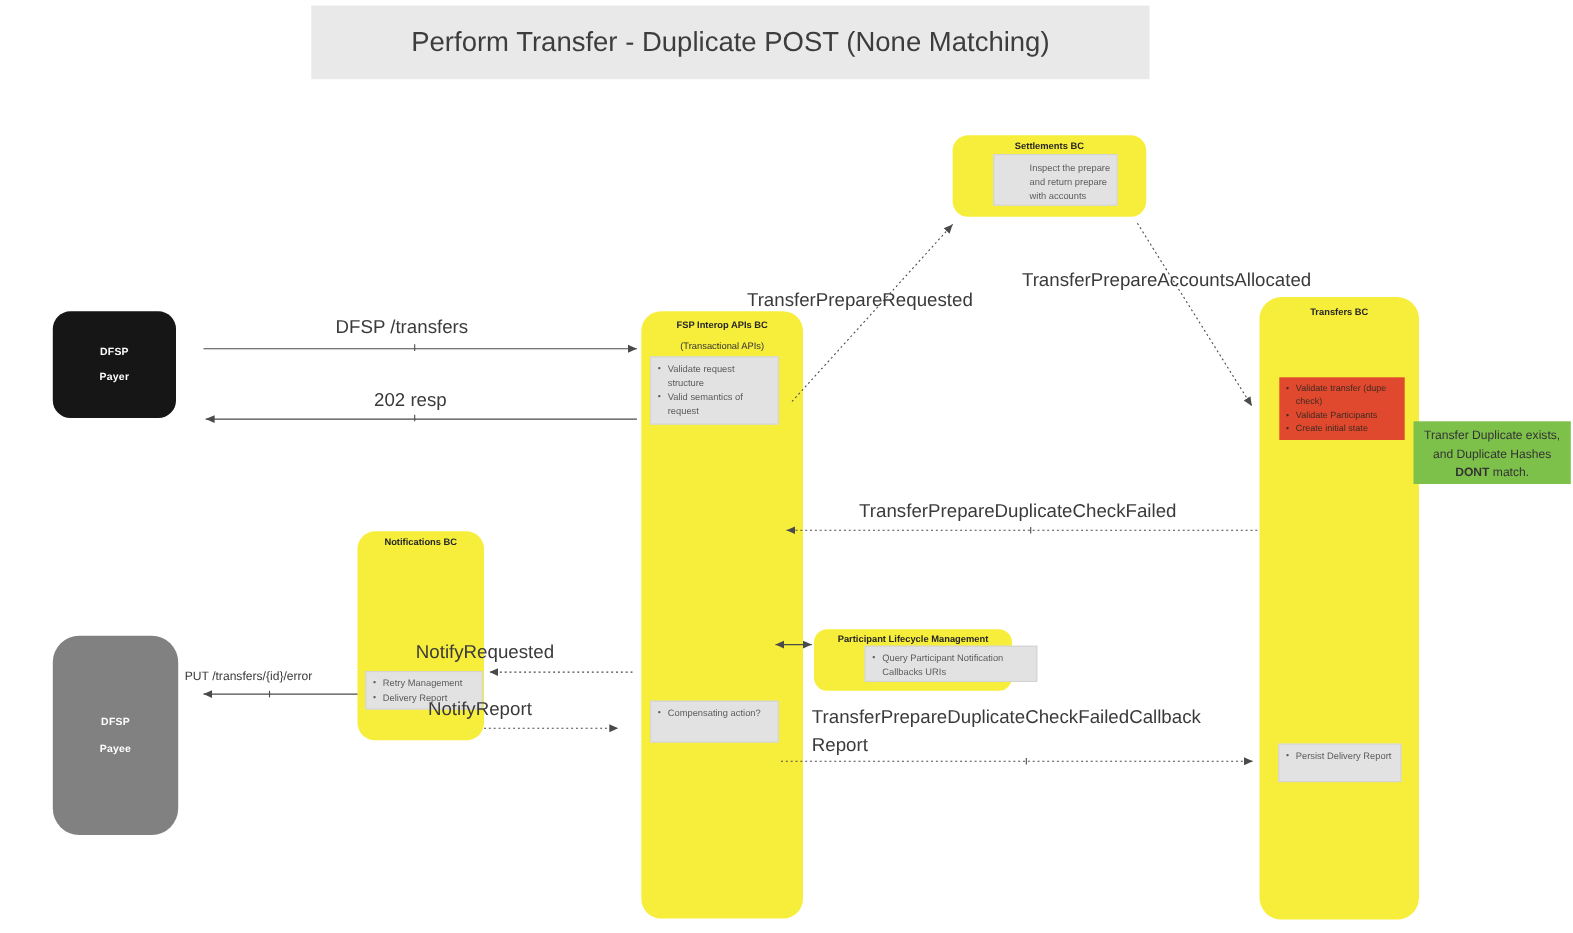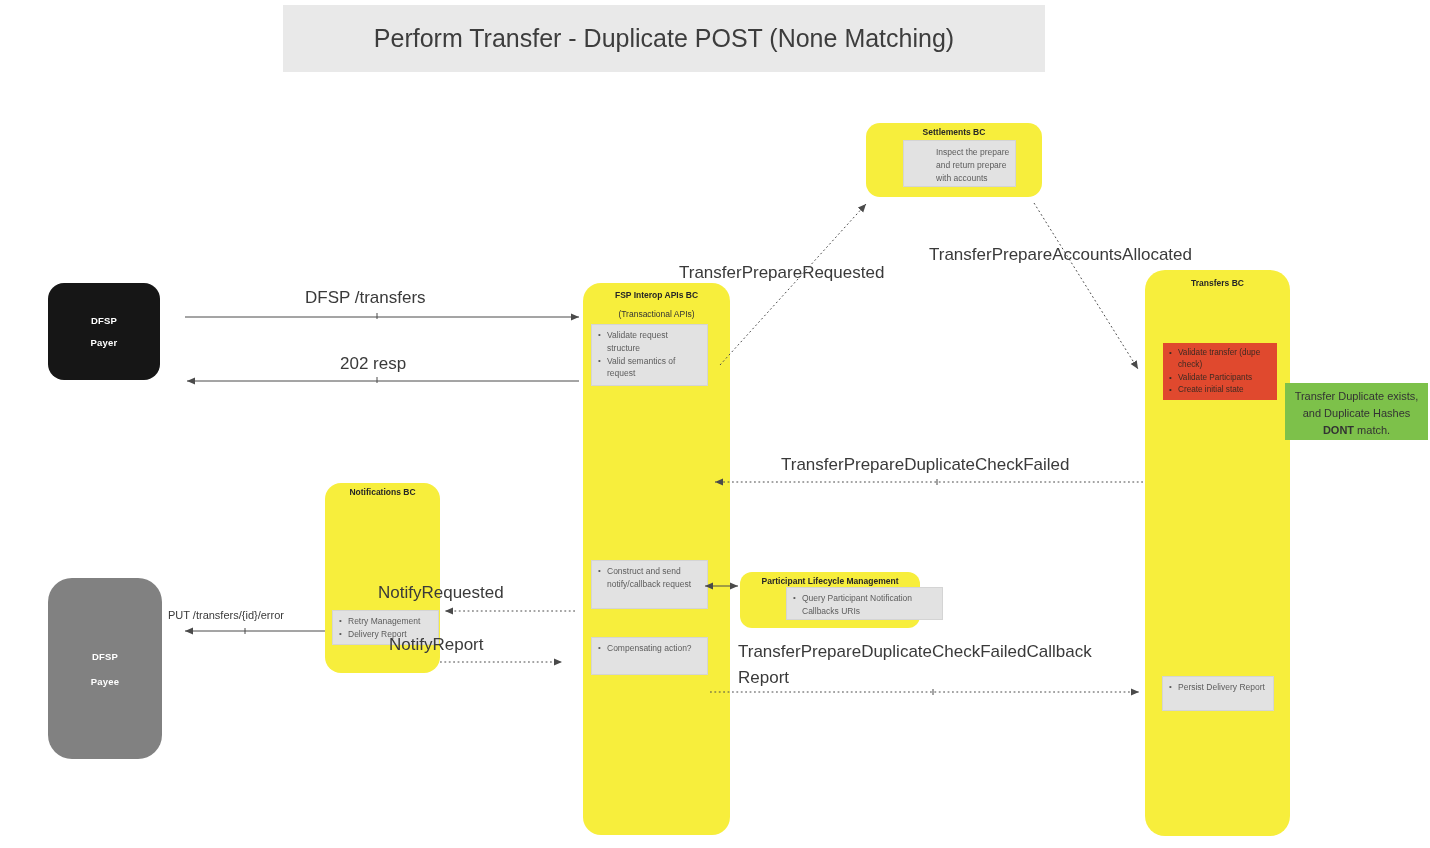--- a/index.html
+++ b/index.html
@@ -90,25 +90,20 @@
   <div class="ybox participant-box">
     <div class="ybox-title" style="top:4px;">Participant Lifecycle Management</div>
   </div>
 
   <div class="note" style="left:591px;top:324px;width:117px;height:62px;">
     <ul>
       <li>Validate request structure</li>
       <li>Valid semantics of request</li>
     </ul>
   </div>
-  <div class="note" style="left:591px;top:560px;width:117px;height:49px;">
-    <ul>
-        <li>Construct and send notify/callback request</li>
-      </ul>
-  </div>
   <div class="note" style="left:591px;top:637px;width:117px;height:38px;">
     <ul>
         <li>Compensating action?</li>
       </ul>
   </div>
 
   <div class="note note-plain" style="left:903px;top:140px;width:113px;height:47px;padding-left:32px;">Inspect the prepare and return prepare with accounts</div>
 
   <div class="note red-note" style="left:1163px;top:343px;width:114px;height:57px;">
     <ul>

